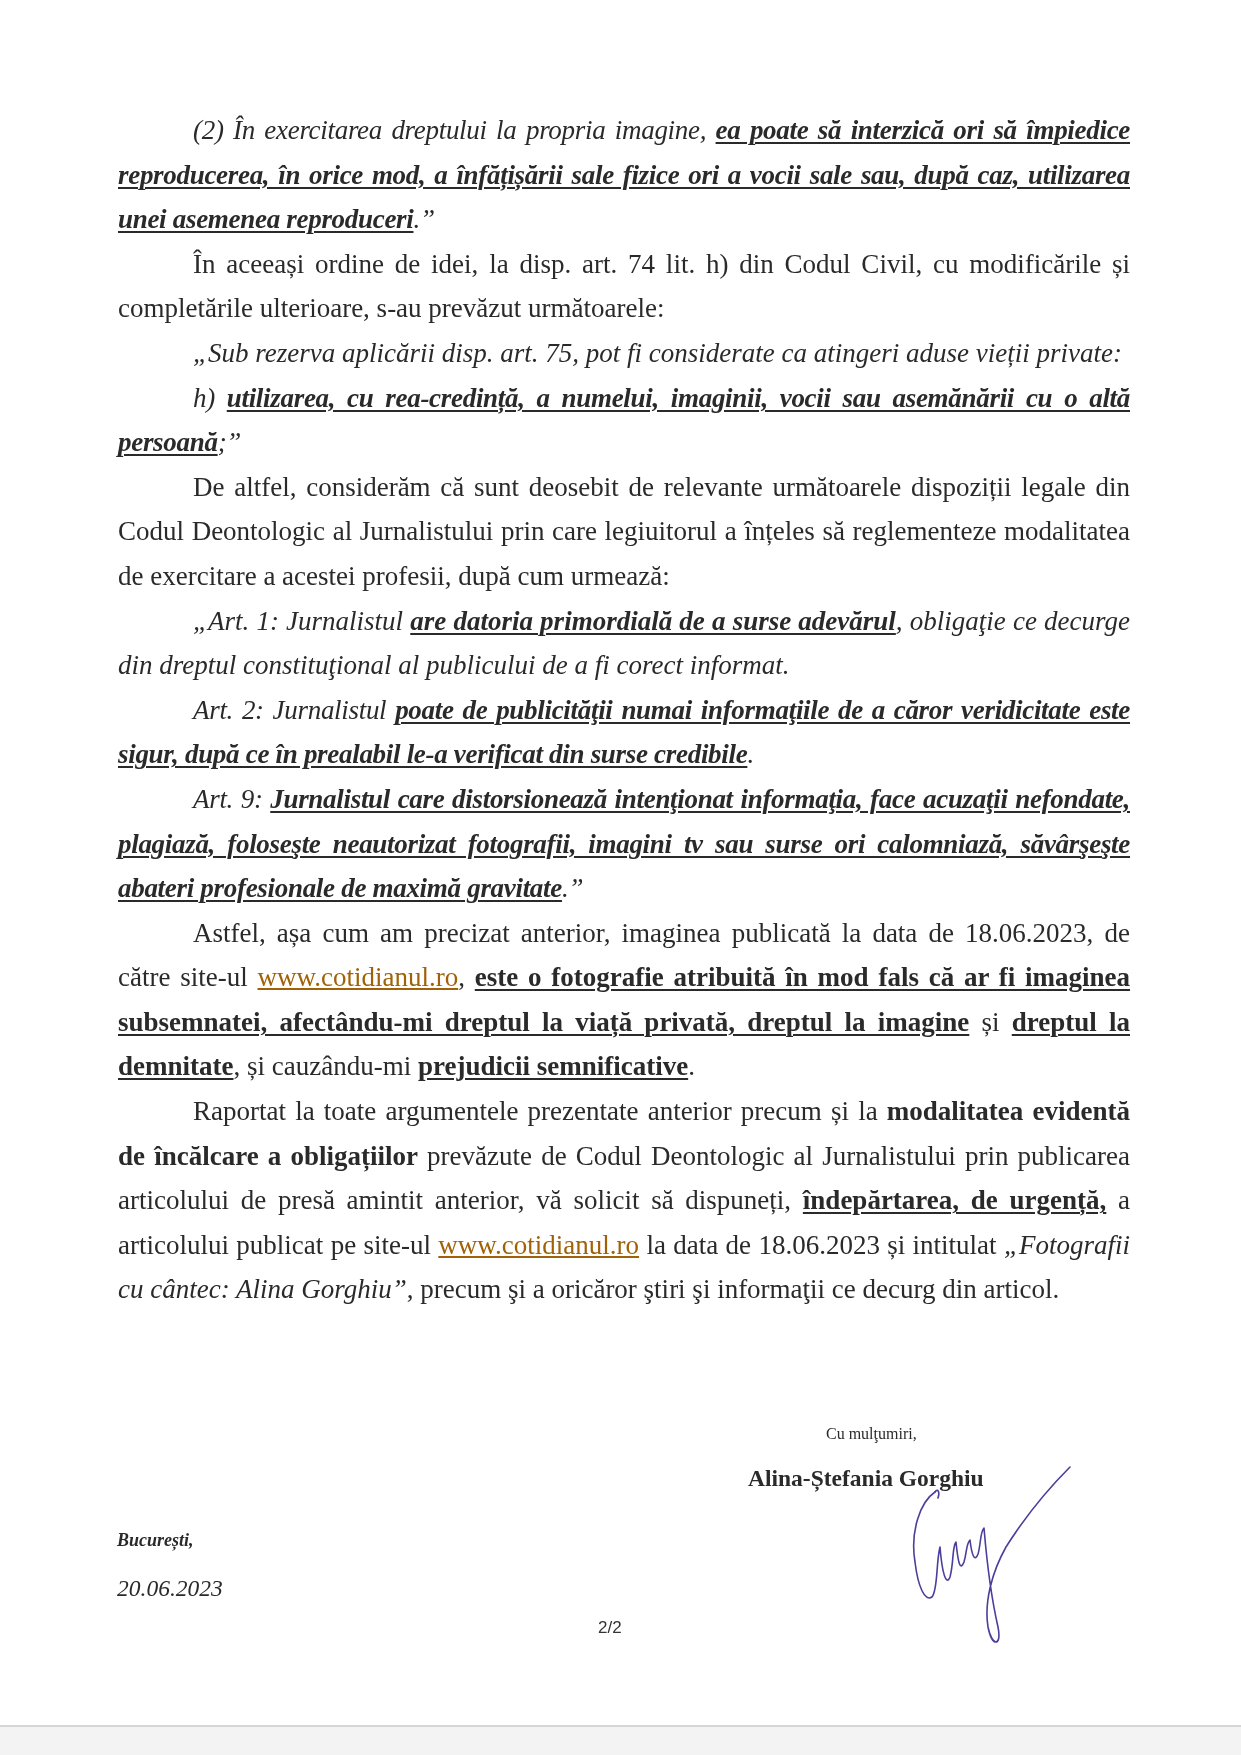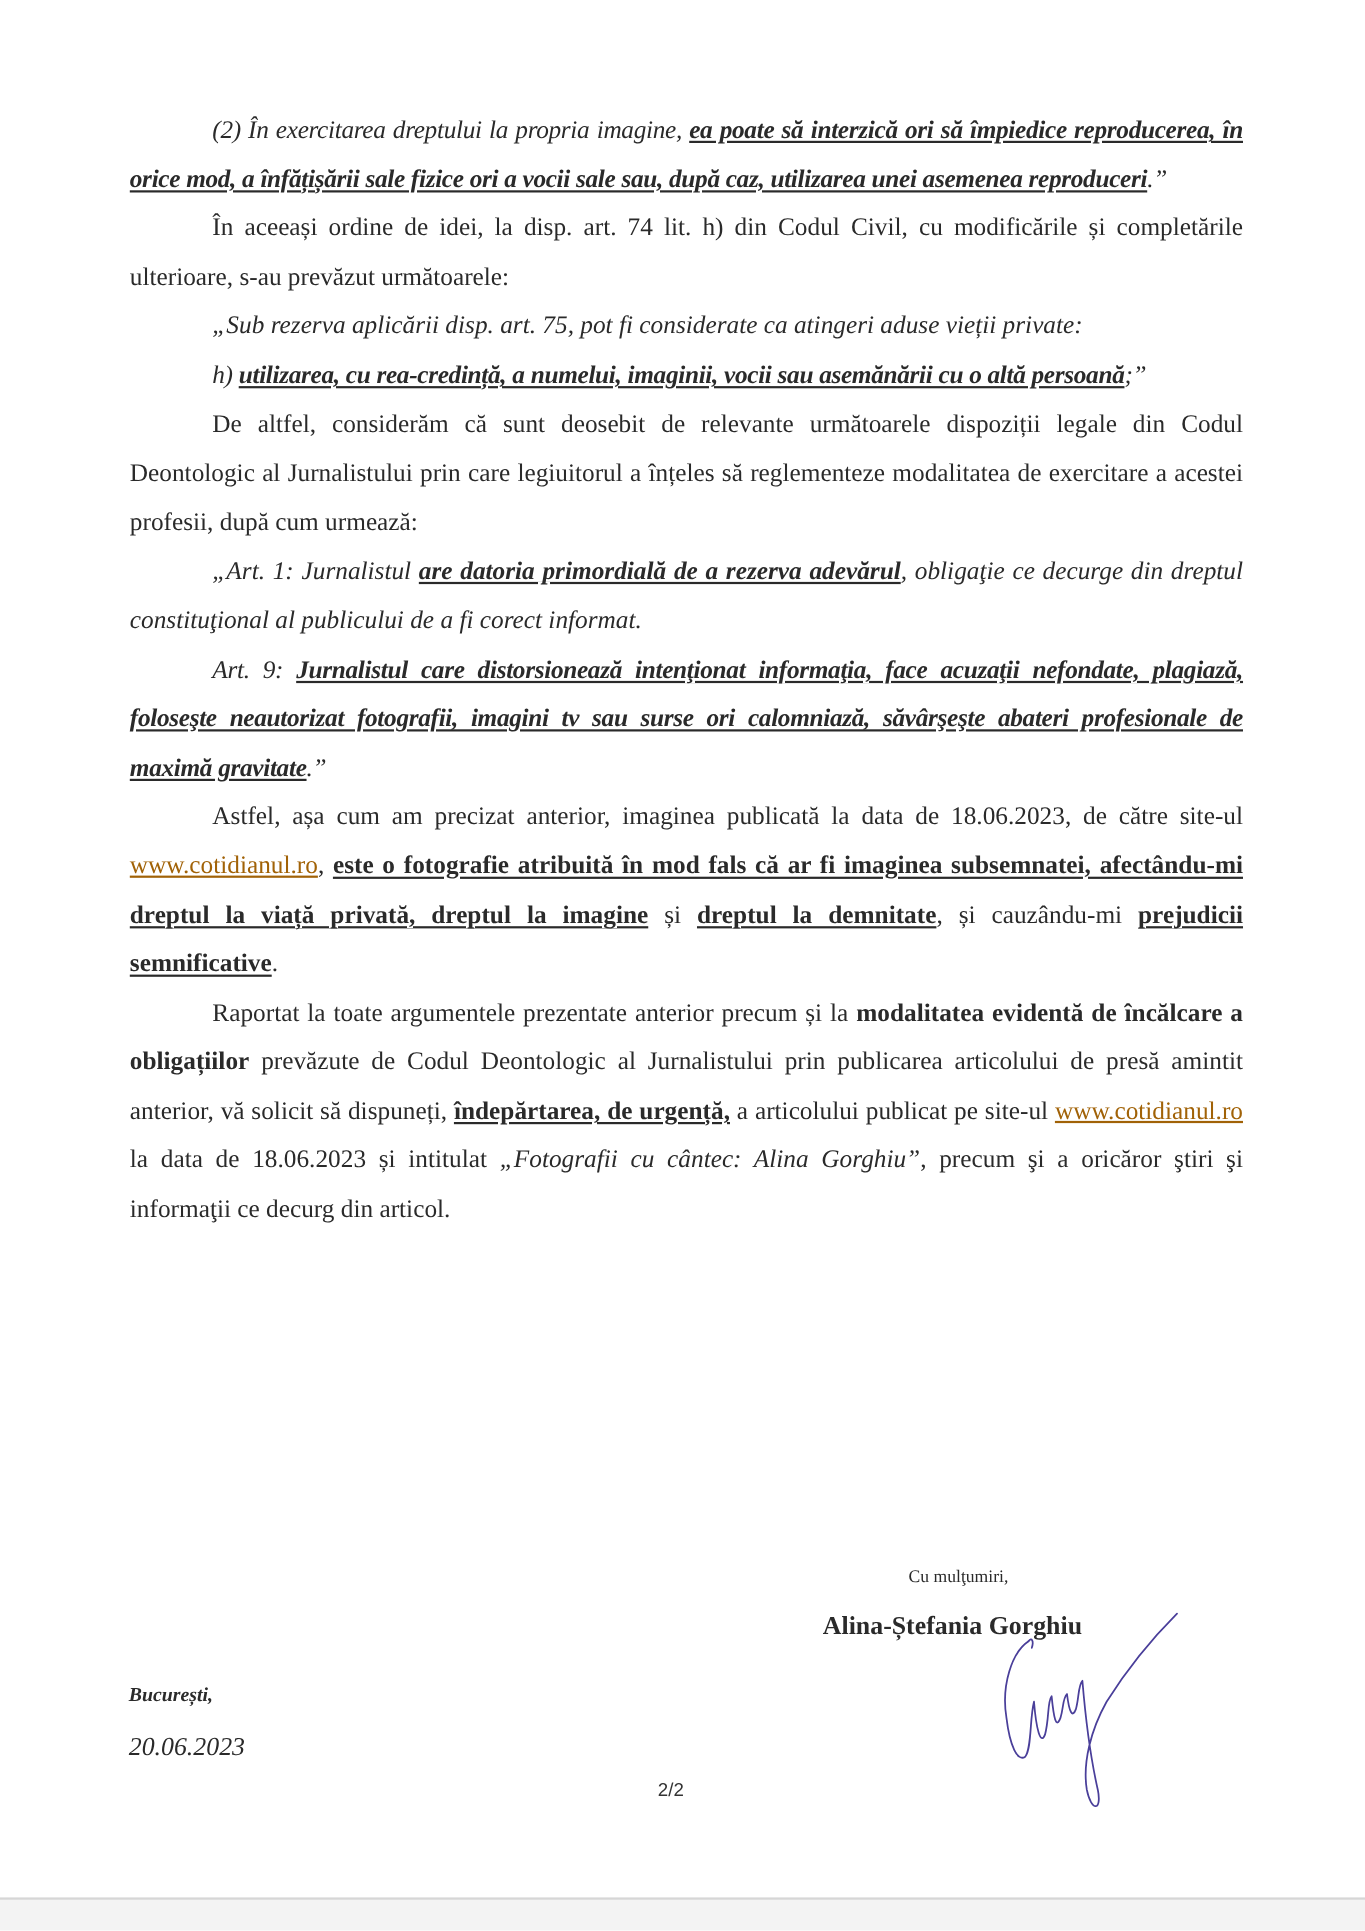--- a/index.html
+++ b/index.html
@@ -10,22 +10,22 @@
   }
   .page {
     position: absolute; left: 0; top: 0; width: 1241px; height: 1725px;
     background: #ffffff;
   }
   .bottom-edge {
     position: absolute; left: 0; top: 1725px; width: 1241px; height: 30px;
     background: #f3f3f3; border-top: 2px solid #d6d6d6;
   }
   .body-text {
-    position: absolute; left: 118px; top: 96px; width: 1012px;
-    font-size: 23px; line-height: 44.6px; text-align: justify;
+    position: absolute; left: 118px; top: 108px; width: 1012px;
+    font-size: 27px; line-height: 44.6px; text-align: justify;
   }
   .p { margin: 0; }
   .indent { text-indent: 75px; }
   .it { font-style: italic; }
   .bu { font-weight: bold; text-decoration: underline; text-decoration-thickness: 2px; text-underline-offset: 3px; }
   .b { font-weight: bold; }
   .link { color: #a16207; text-decoration: underline; }
   .cond { letter-spacing: -0.3px; }
   .closing {
     position: absolute; left: 826px; top: 1412px; font-size: 16px; line-height: 44px;
@@ -55,22 +55,23 @@
     <p class="p indent it cond"><span>(2) În exercitarea dreptului la propria imagine, </span><span class="bu">ea poate să interzică ori să împiedice reproducerea, în orice mod, a înfățișării sale fizice ori a vocii sale sau, după caz, utilizarea unei asemenea reproduceri</span><span>.”</span></p>
 
     <p class="p indent">În aceeași ordine de idei, la disp. art. 74 lit. h) din Codul Civil, cu modificările și completările ulterioare, s-au prevăzut următoarele:</p>
 
     <p class="p indent it">„Sub rezerva aplicării disp. art. 75, pot fi considerate ca atingeri aduse vieții private:</p>
 
     <p class="p indent it cond"><span>h) </span><span class="bu">utilizarea, cu rea-credință, a numelui, imaginii, vocii sau asemănării cu o altă persoană</span><span>;”</span></p>
 
     <p class="p indent">De altfel, considerăm că sunt deosebit de relevante următoarele dispoziții legale din Codul Deontologic al Jurnalistului prin care legiuitorul a înțeles să reglementeze  modalitatea de exercitare a acestei profesii, după cum urmează:</p>
 
-    <p class="p indent it"><span>„Art. 1: Jurnalistul </span><span class="bu">are datoria primordială de a rezerva adevărul</span><span>, obligaţie ce decurge din dreptul constituţional al publicului de a fi corect informat.</span></p>
+    <p class="p indent it"><span>„Art. 1: Jurnalistul </span><span class="bu">are datoria primordială de a surse adevărul</span><span>, obligaţie ce decurge din dreptul constituţional al publicului de a fi corect informat.</span></p>
 
+    <p class="p indent it cond"><span>Art. 2: Jurnalistul </span><span class="bu">poate de publicităţii numai informaţiile de a căror veridicitate este sigur, după ce în prealabil le-a verificat din surse credibile</span><span>.</span></p>
 
     <p class="p indent it cond"><span>Art. 9: </span><span class="bu">Jurnalistul care distorsionează intenţionat informaţia, face acuzaţii nefondate, plagiază, foloseşte neautorizat fotografii, imagini tv sau surse ori calomniază, săvârşeşte abateri profesionale de maximă gravitate</span><span>.”</span></p>
 
     <p class="p indent"><span>Astfel, așa cum am precizat anterior, imaginea publicată la data de 18.06.2023, de către site-ul </span><a class="link">www.cotidianul.ro</a><span>, </span><span class="bu">este o fotografie atribuită în mod fals că ar fi imaginea subsemnatei, afectându-mi dreptul la viață privată, dreptul la imagine</span><span> și </span><span class="bu">dreptul la demnitate</span><span>, și cauzându-mi </span><span class="bu">prejudicii semnificative</span><span>.</span></p>
 
     <p class="p indent"><span>Raportat la toate argumentele prezentate anterior precum și la </span><span class="b">modalitatea evidentă de încălcare a obligațiilor</span><span> prevăzute de Codul Deontologic al Jurnalistului prin publicarea articolului de presă amintit anterior, vă solicit să dispuneți, </span><span class="bu">îndepărtarea, de urgență,</span><span> a articolului publicat pe site-ul </span><a class="link">www.cotidianul.ro</a><span> la data de 18.06.2023 și intitulat </span><span class="it">„Fotografii cu cântec: Alina Gorghiu”</span><span>, precum şi a oricăror ştiri şi informaţii ce decurg din articol.</span></p>
   </div>
 
   <div class="closing">Cu mulţumiri,</div>
   <div class="signer">Alina-Ștefania Gorghiu</div>

